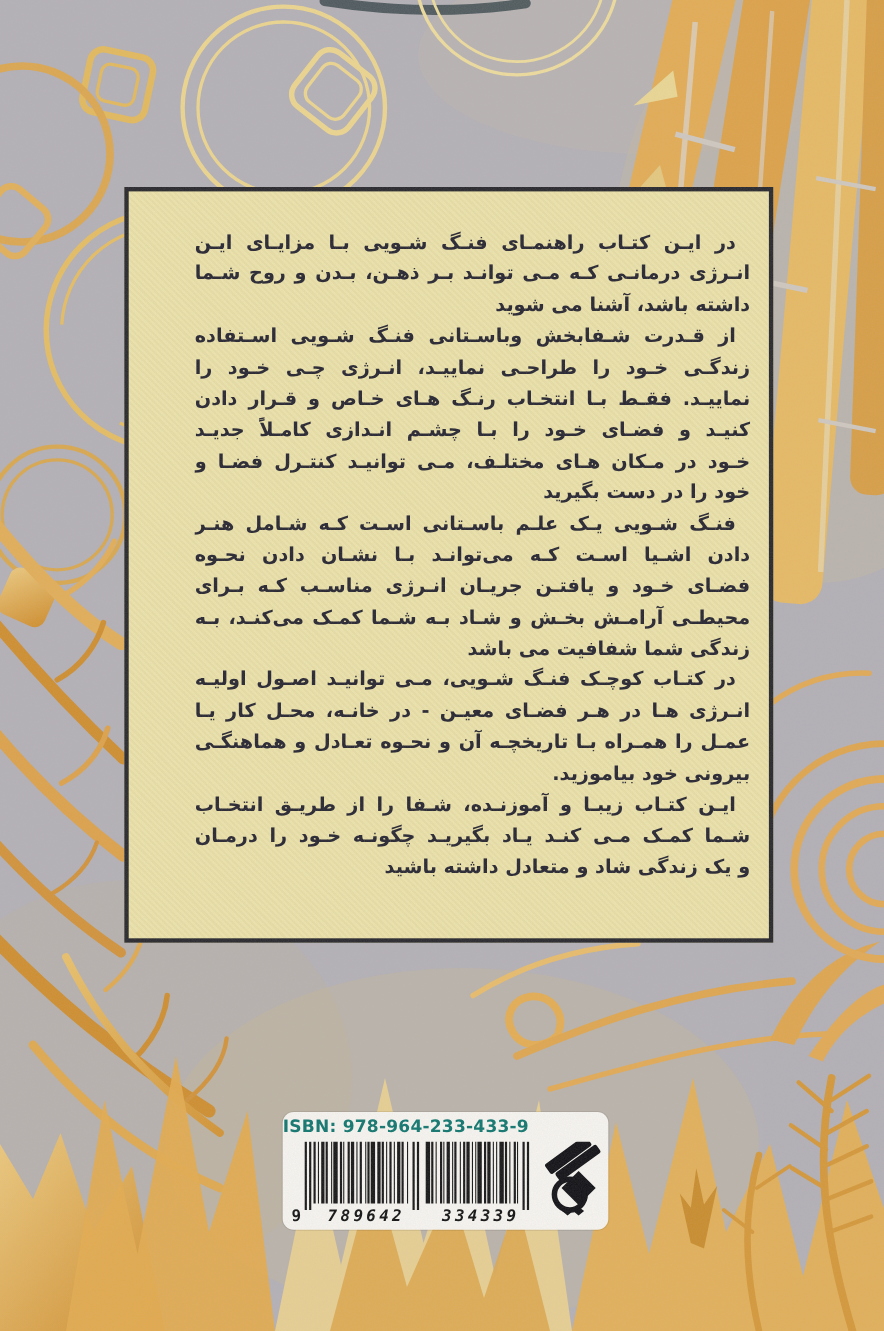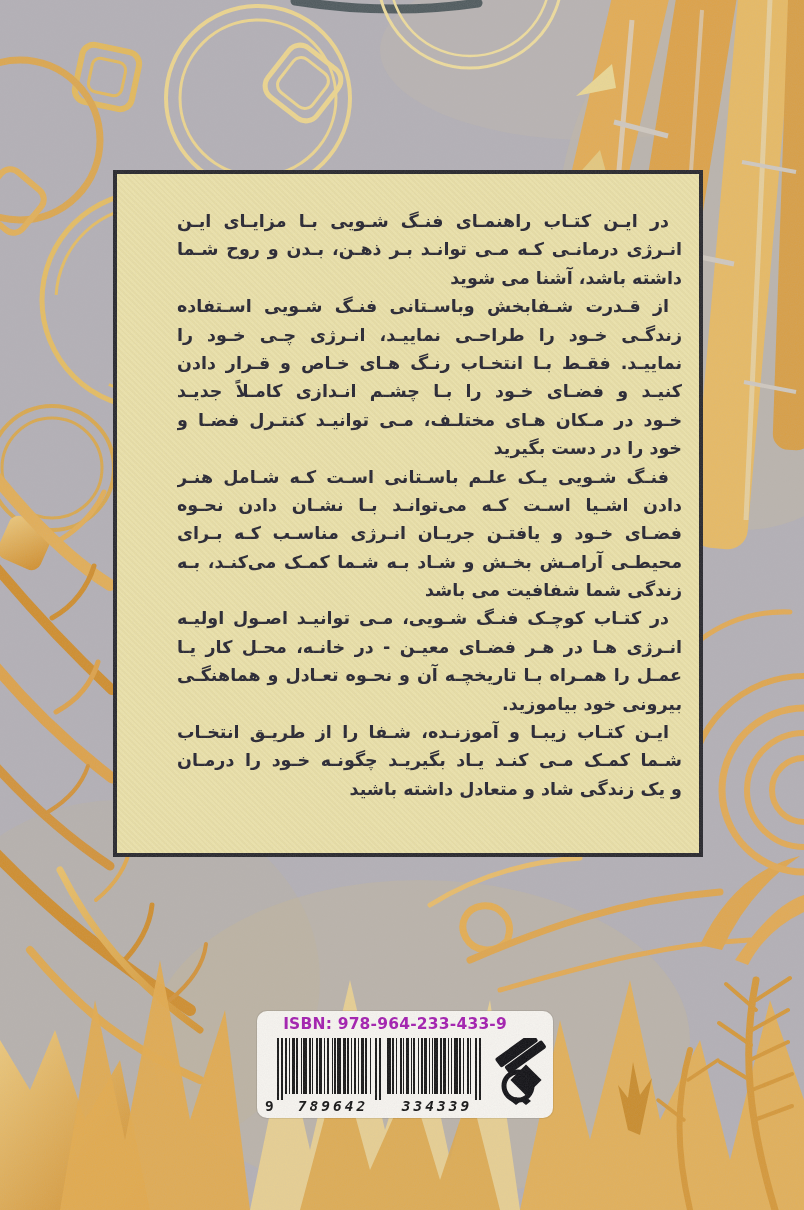--- a/index.html
+++ b/index.html
@@ -46,24 +46,23 @@
   }
   .line.ind{padding-right:13px;}
   .line.end{text-align-last:right;}
   
   .barcode{
     position:absolute;left:257px;top:1011px;width:296px;height:107px;
     background:var(--label_bg);border-radius:10px;z-index:3;
     box-shadow:0 0 0 1px rgba(0,0,0,.08);
   }
   .isbn{
-    position:absolute;top:4px;left:0;width:240px;text-align:right;
-    font-weight:700;font-size:15.5px;color:#a21caf;letter-spacing:.2px;
+    position:absolute;top:4px;left:0;width:240px;text-align:left;
+    font-weight:700;font-size:15.5px;color:#0f766e;letter-spacing:.2px;
     white-space:nowrap;
-    padding-left:10px;
   }
   .bars-wrap{position:absolute;left:10px;top:25px;width:222px;height:66px;}
   .digits{
     position:absolute;left:8px;top:87px;width:224px;height:18px;
     font-family:"DejaVu Sans Mono",monospace;font-weight:700;font-size:14.5px;color:#111;
     display:flex;align-items:flex-start;
   }
   .digits .d0{width:16px;text-align:left;}
   .digits .d1,.digits .d2{flex:1;text-align:center;letter-spacing:3px;font-style:italic;}
   .logo{position:absolute;right:5px;top:27px;width:54px;height:76px;}

